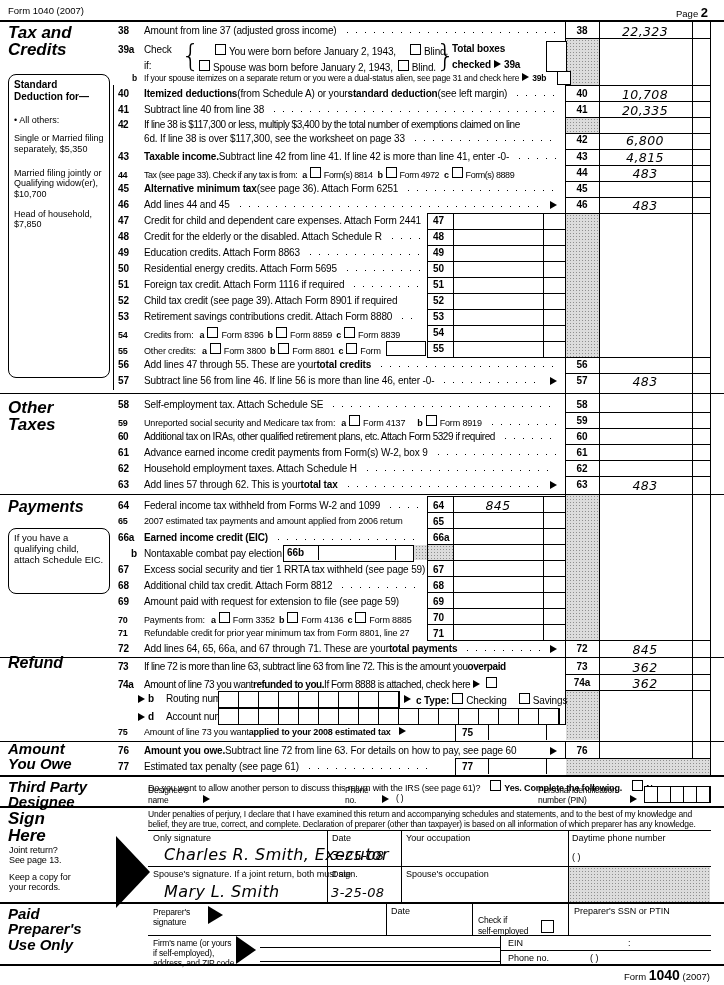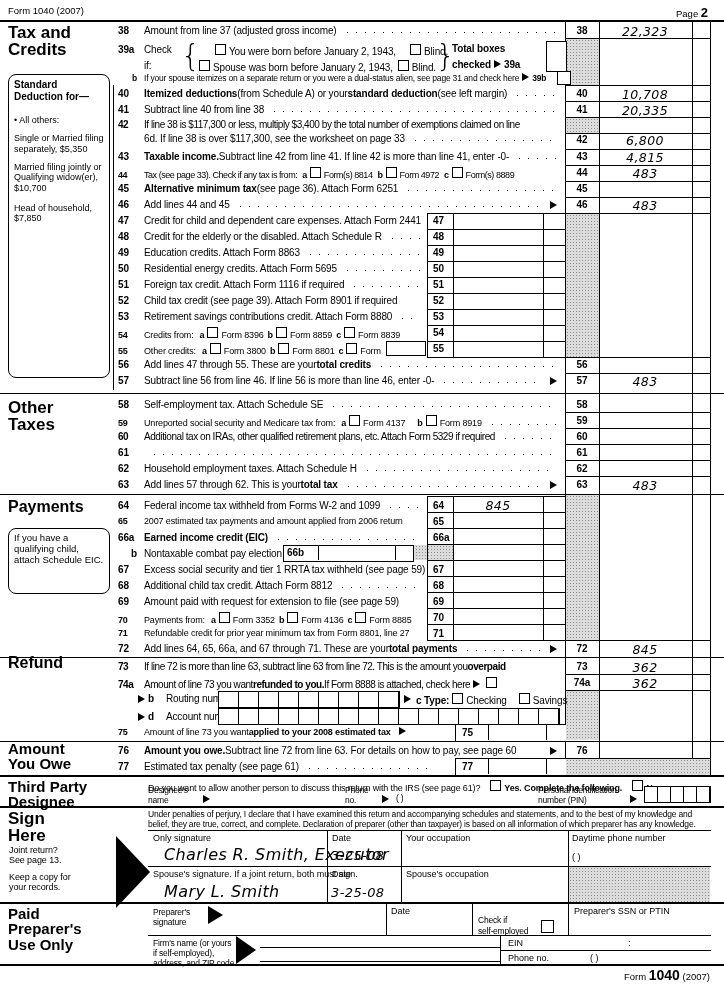--- a/index.html
+++ b/index.html
@@ -39,21 +39,21 @@
   .pn{position:absolute;width:0;height:0;border-top:9px solid transparent;
       border-bottom:9px solid transparent;border-left:15px solid #000;}
   .pnl{position:absolute;width:0;height:0;border-top:14px solid transparent;
       border-bottom:14px solid transparent;border-left:20px solid #000;}
   .bigarr{position:absolute;left:116px;top:836px;width:0;height:0;border-top:36px solid transparent;
       border-bottom:36px solid transparent;border-left:34px solid #000;}
   .boxes{position:absolute;border:1px solid #000;background:#fff;}
   .cells{background-image:repeating-linear-gradient(to right,transparent 0 19px,#000 19px 20px);}
   .cells13{background-image:repeating-linear-gradient(to right,transparent 0 12px,#000 12px 13px);}
   
-  .mt{position:absolute;left:8px;font-weight:bold;line-height:1.02;}
+  .mt{position:absolute;left:8px;font-weight:bold;line-height:1.02;font-style:italic;}
   .mx{position:absolute;left:9px;font-size:9px;width:96px;letter-spacing:-0.1px;line-height:1.15;}
   .callout{position:absolute;left:8px;border:1.5px solid #000;border-radius:8px;background:#fff;
            padding:4px 5px;box-sizing:border-box;font-size:9px;line-height:1.15;}
   .brace{position:absolute;font-size:30px;font-weight:100;font-family:"DejaVu Sans",sans-serif;}
   .hdr{position:absolute;font-size:9.5px;}
 </style>
 </head>
 <body>
 
 <div class="page">
@@ -135,21 +135,21 @@
   <div class="hl" style="left:427px;top:608px;width:138px;"></div>
   <div class="hl" style="left:427px;top:624px;width:138px;"></div>
   <div class="hl" style="left:427px;top:640px;width:138px;"></div>
 
   <div class="mt" style="top:24px;width:72px;font-size:17px;">Tax and Credits</div>
 
   <div class="callout" style="top:74px;width:102px;height:304px;">
     <div class="b" style="font-size:10px;">Standard Deduction for—</div>
     <div style="margin-top:13px;">• All others:</div>
     <div style="margin-top:8px;">Single or Married filing separately, $5,350</div>
-    <div style="margin-top:8px;">Married filing jointly or Qualifying widow(er), $10,700</div>
+    <div style="margin-top:14px;">Married filing jointly or Qualifying widow(er), $10,700</div>
     <div style="margin-top:10px;">Head of household, $7,850</div>
   </div>
 
   <div class="mt" style="top:399px;width:60px;font-size:17px;">Other Taxes</div>
   <div class="mt" style="top:499px;width:90px;font-size:16px;">Payments</div>
 
   <div class="callout" style="top:528px;width:102px;height:66px;font-size:9.5px;">If you have a qualifying child, attach Schedule EIC.</div>
 
   <div class="mt" style="top:655px;width:80px;font-size:16px;">Refund</div>
   <div class="mt" style="top:741px;width:75px;font-size:15px;">Amount You Owe</div>
@@ -380,20 +380,21 @@
   </div>
   <span class="rno" style="top:415px;">59</span>
   <div class="r tight" style="top:431px;width:442px;">
     <span class="num">60</span>
     <span>Additional tax on IRAs, other qualified retirement plans, etc. Attach Form 5329 if required</span>
     <span class="dots"></span>
   </div>
   <span class="rno" style="top:431px;">60</span>
   <div class="r" style="top:447px;width:442px;">
     <span class="num">61</span>
+    <span>Advance earned income credit payments from Form(s) W-2, box 9</span>
     <span class="dots"></span>
   </div>
   <span class="rno" style="top:447px;">61</span>
   <div class="r" style="top:463px;width:442px;">
     <span class="num">62</span>
     <span>Household employment taxes. Attach Schedule H</span>
     <span class="dots"></span>
   </div>
   <span class="rno" style="top:463px;">62</span>
   <div class="r" style="top:479px;width:428px;">

